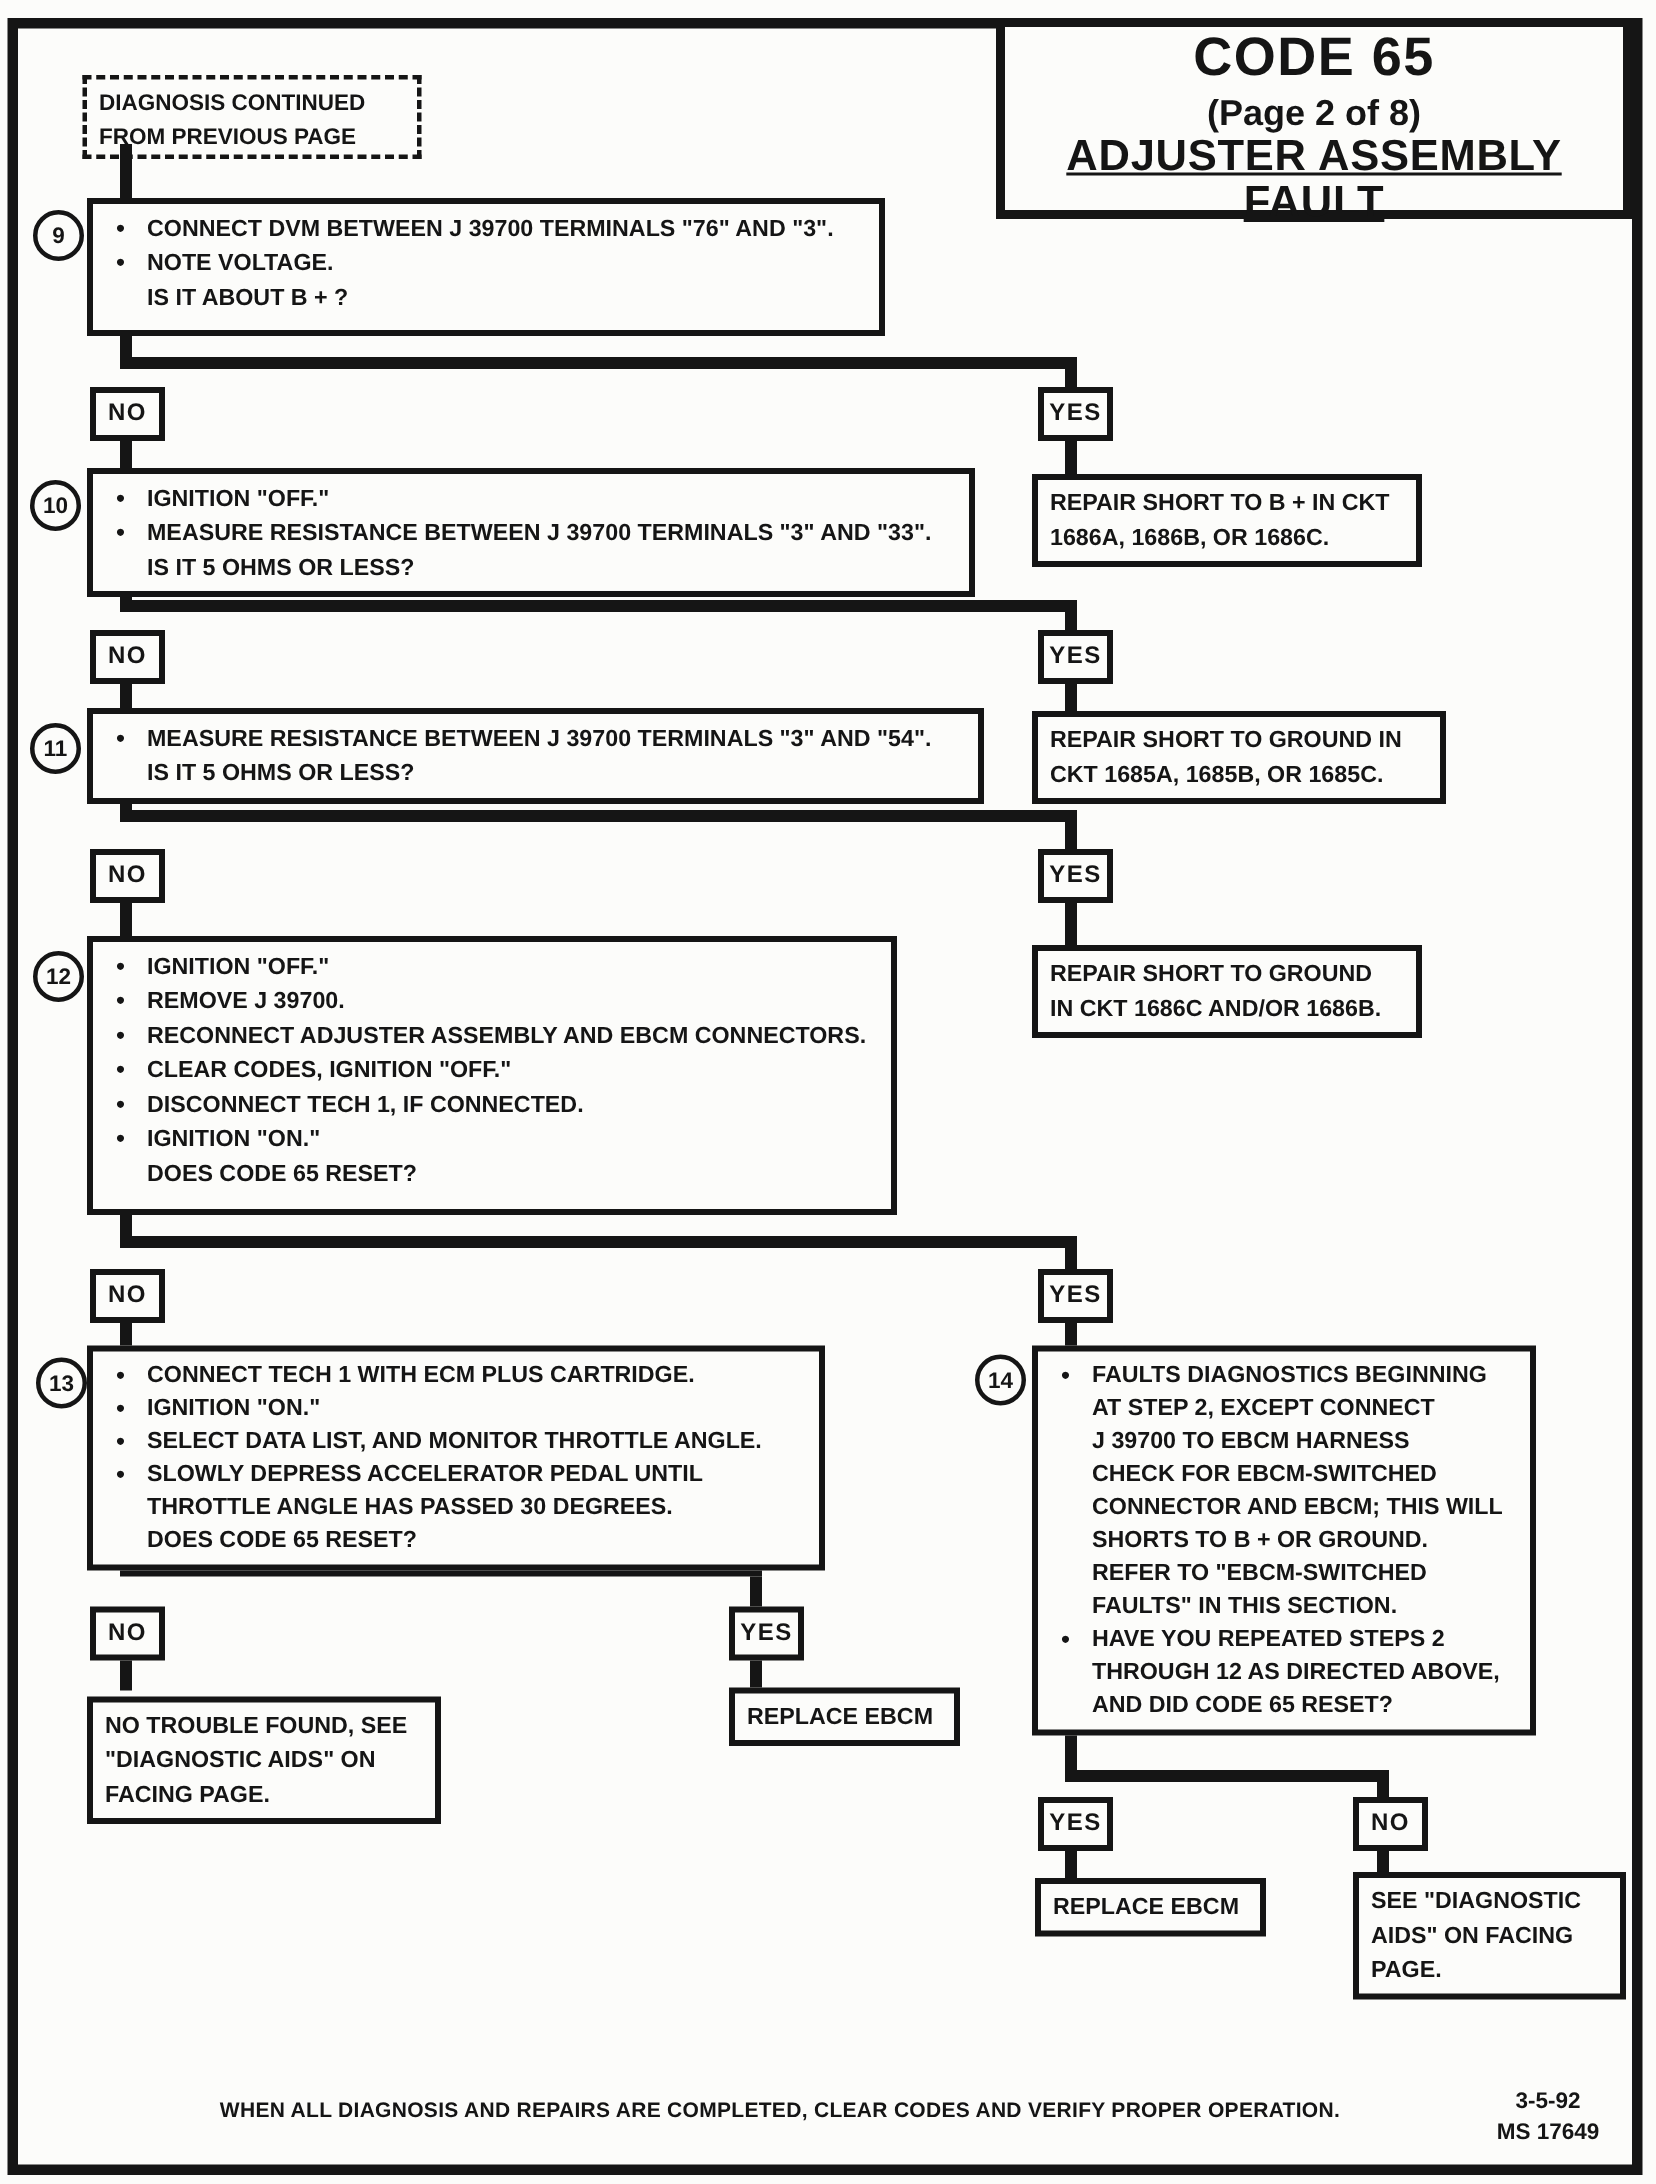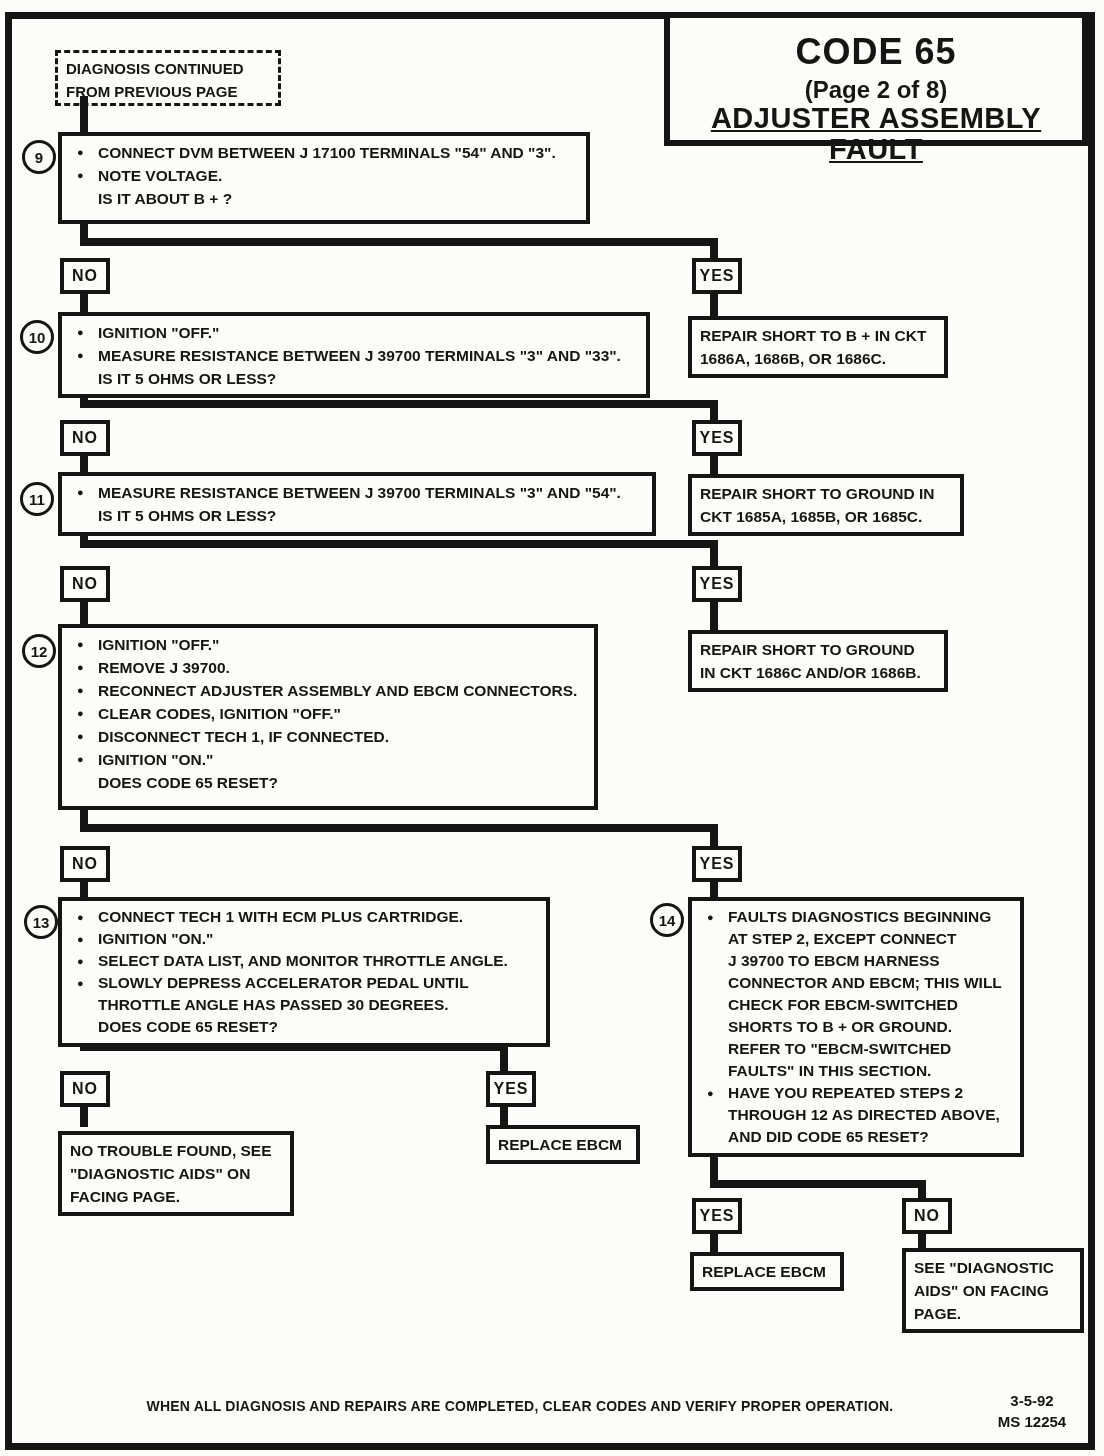--- a/index.html
+++ b/index.html
@@ -5,21 +5,21 @@
   html,body{margin:0;padding:0;background:#e8e8e6;}
   .page{
     position:relative; width:1104px; height:1456px; background:#fcfcfa;
     font-family:"Liberation Sans", sans-serif; font-weight:700; color:#151515;
     overflow:hidden; margin:0 auto;
   }
   .frame{position:absolute; left:5px; top:12px; width:1076px; height:1424px;
     border:7px solid #151515;}
   .titlebox{position:absolute; left:664px; top:12px; width:412px; height:122px;
     border:6px solid #151515; background:#fcfcfa; text-align:center;}
-  .titlebox .t1{font-size:36px; line-height:40px; margin-top:14px; letter-spacing:1px;}
+  .titlebox .t1{font-size:36px; line-height:40px; letter-spacing:1px;}
   .titlebox .t2{font-size:24px; line-height:27px; margin-top:4px;}
   .titlebox .t3{font-size:29px; line-height:31px; letter-spacing:.5px;text-decoration:underline;}
   .startbox{position:absolute; left:55px; top:50px; width:212px; height:46px;
     border:3px dashed #151515; padding:4px 0 0 8px; font-size:15px; line-height:21px;
     background:#fcfcfa;}
   .stepbox{position:absolute; border:4px solid #151515; background:#fcfcfa;
     padding:5px 6px 5px 0; font-size:15.5px;}
   .line{display:flex; white-space:nowrap; line-height:23px;}
   .tight .line{line-height:22px;}
   .line .dot{width:36px; flex:0 0 36px; padding-left:15px; box-sizing:border-box; font-size:11px;}
@@ -90,21 +90,21 @@
   <div class="circle" style="left:22px;top:140px">9</div>
   <div class="circle" style="left:20px;top:320px">10</div>
   <div class="circle" style="left:20px;top:482px">11</div>
   <div class="circle" style="left:22px;top:634px">12</div>
   <div class="circle" style="left:24px;top:905px">13</div>
   <div class="circle" style="left:650px;top:903px">14</div>
 
   <div class="stepbox" style="left:58px;top:132px;width:518px;height:74px">
       <div class="line">
         <span class="dot">●</span>
-        <span class="txt">CONNECT DVM BETWEEN J 17100 TERMINALS "54" AND "3".</span>
+        <span class="txt">CONNECT DVM BETWEEN J 39700 TERMINALS "76" AND "3".</span>
       </div>
       <div class="line">
         <span class="dot">●</span>
         <span class="txt">NOTE VOLTAGE.</span>
       </div>
       <div class="line">
         <span class="dot"></span>
         <span class="txt">IS IT ABOUT B + ?</span>
       </div>
     </div>
@@ -196,25 +196,25 @@
       <div class="line">
         <span class="dot"></span>
         <span class="txt">AT STEP 2, EXCEPT CONNECT</span>
       </div>
       <div class="line">
         <span class="dot"></span>
         <span class="txt">J 39700 TO EBCM HARNESS</span>
       </div>
       <div class="line">
         <span class="dot"></span>
+        <span class="txt">CHECK FOR EBCM-SWITCHED</span>
+      </div>
+      <div class="line">
+        <span class="dot"></span>
         <span class="txt">CONNECTOR AND EBCM; THIS WILL</span>
-      </div>
-      <div class="line">
-        <span class="dot"></span>
-        <span class="txt">CHECK FOR EBCM-SWITCHED</span>
       </div>
       <div class="line">
         <span class="dot"></span>
         <span class="txt">SHORTS TO B +  OR GROUND.</span>
       </div>
       <div class="line">
         <span class="dot"></span>
         <span class="txt">REFER TO "EBCM-SWITCHED</span>
       </div>
       <div class="line">
@@ -273,15 +273,15 @@
     </div>
   <div class="actionbox" style="left:902px;top:1248px;width:158px">
       <div class="aline">SEE "DIAGNOSTIC</div>
       <div class="aline">AIDS" ON FACING</div>
       <div class="aline">PAGE.</div>
     </div>
 
   <div class="footnote">WHEN ALL DIAGNOSIS AND REPAIRS ARE COMPLETED, CLEAR CODES AND VERIFY PROPER OPERATION.</div>
   <div class="docid">
     <div>3-5-92</div>
-    <div>MS 12254</div>
+    <div>MS 17649</div>
   </div>
 </div>
 
 </body></html>

